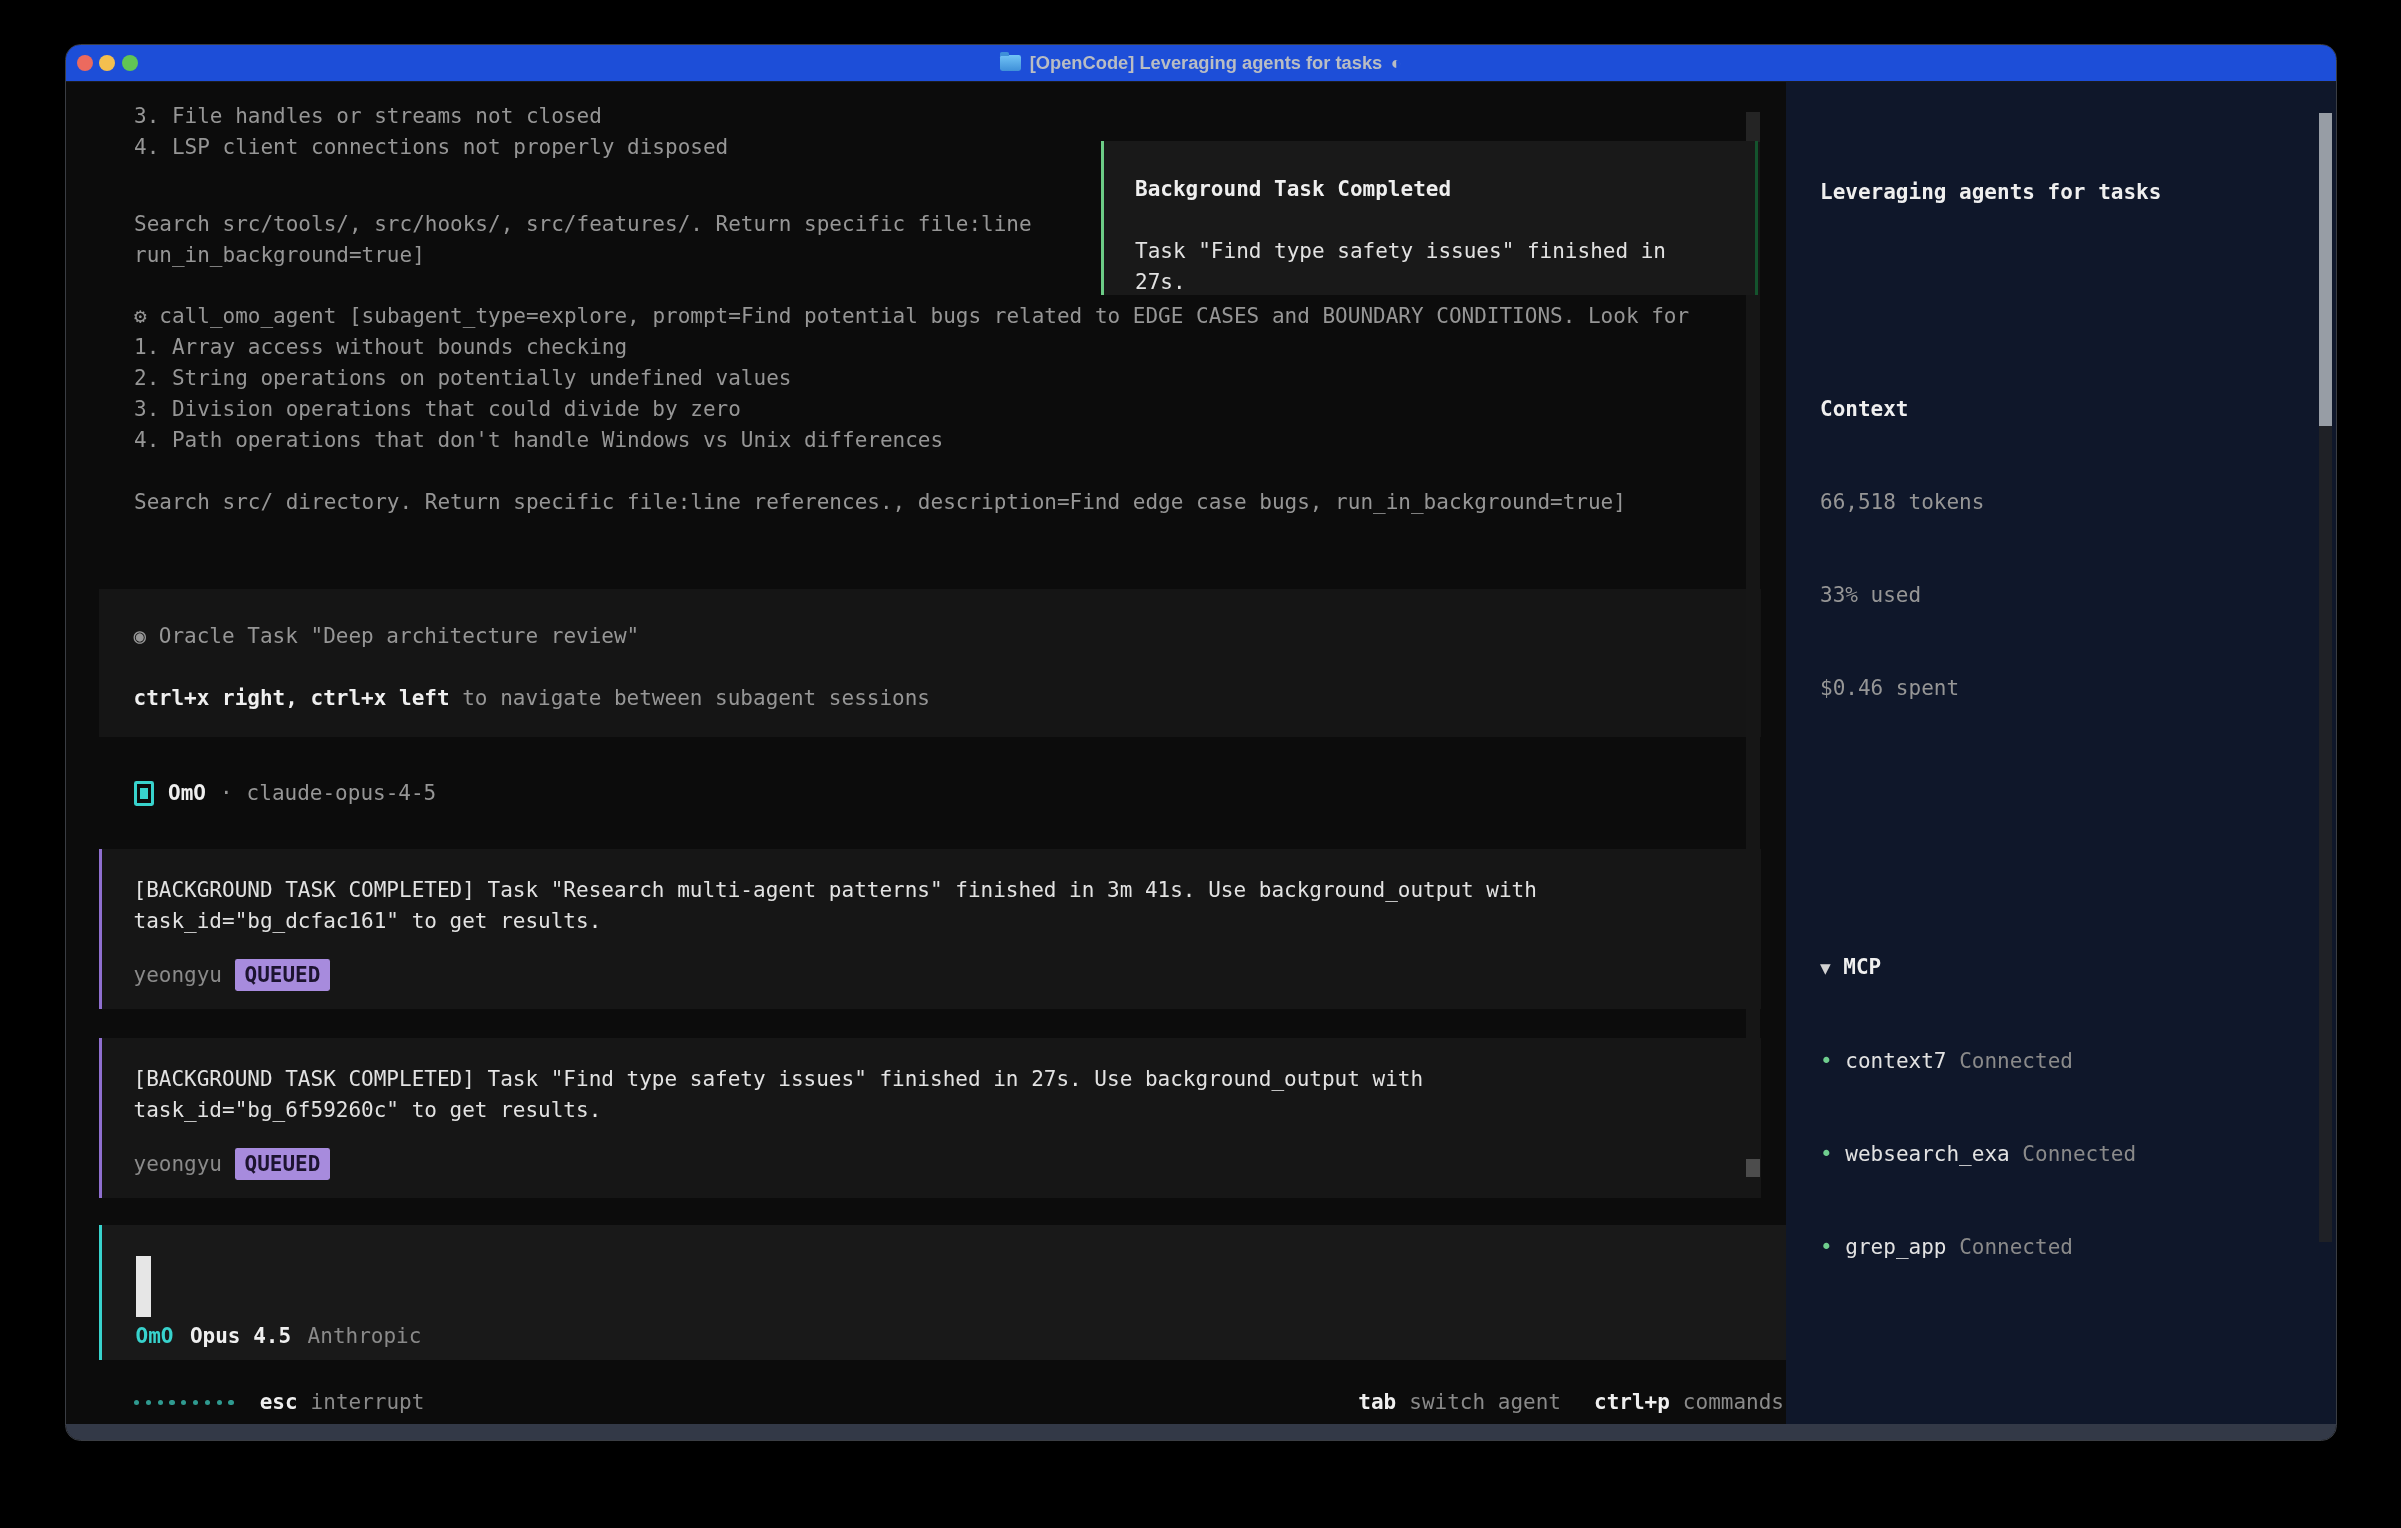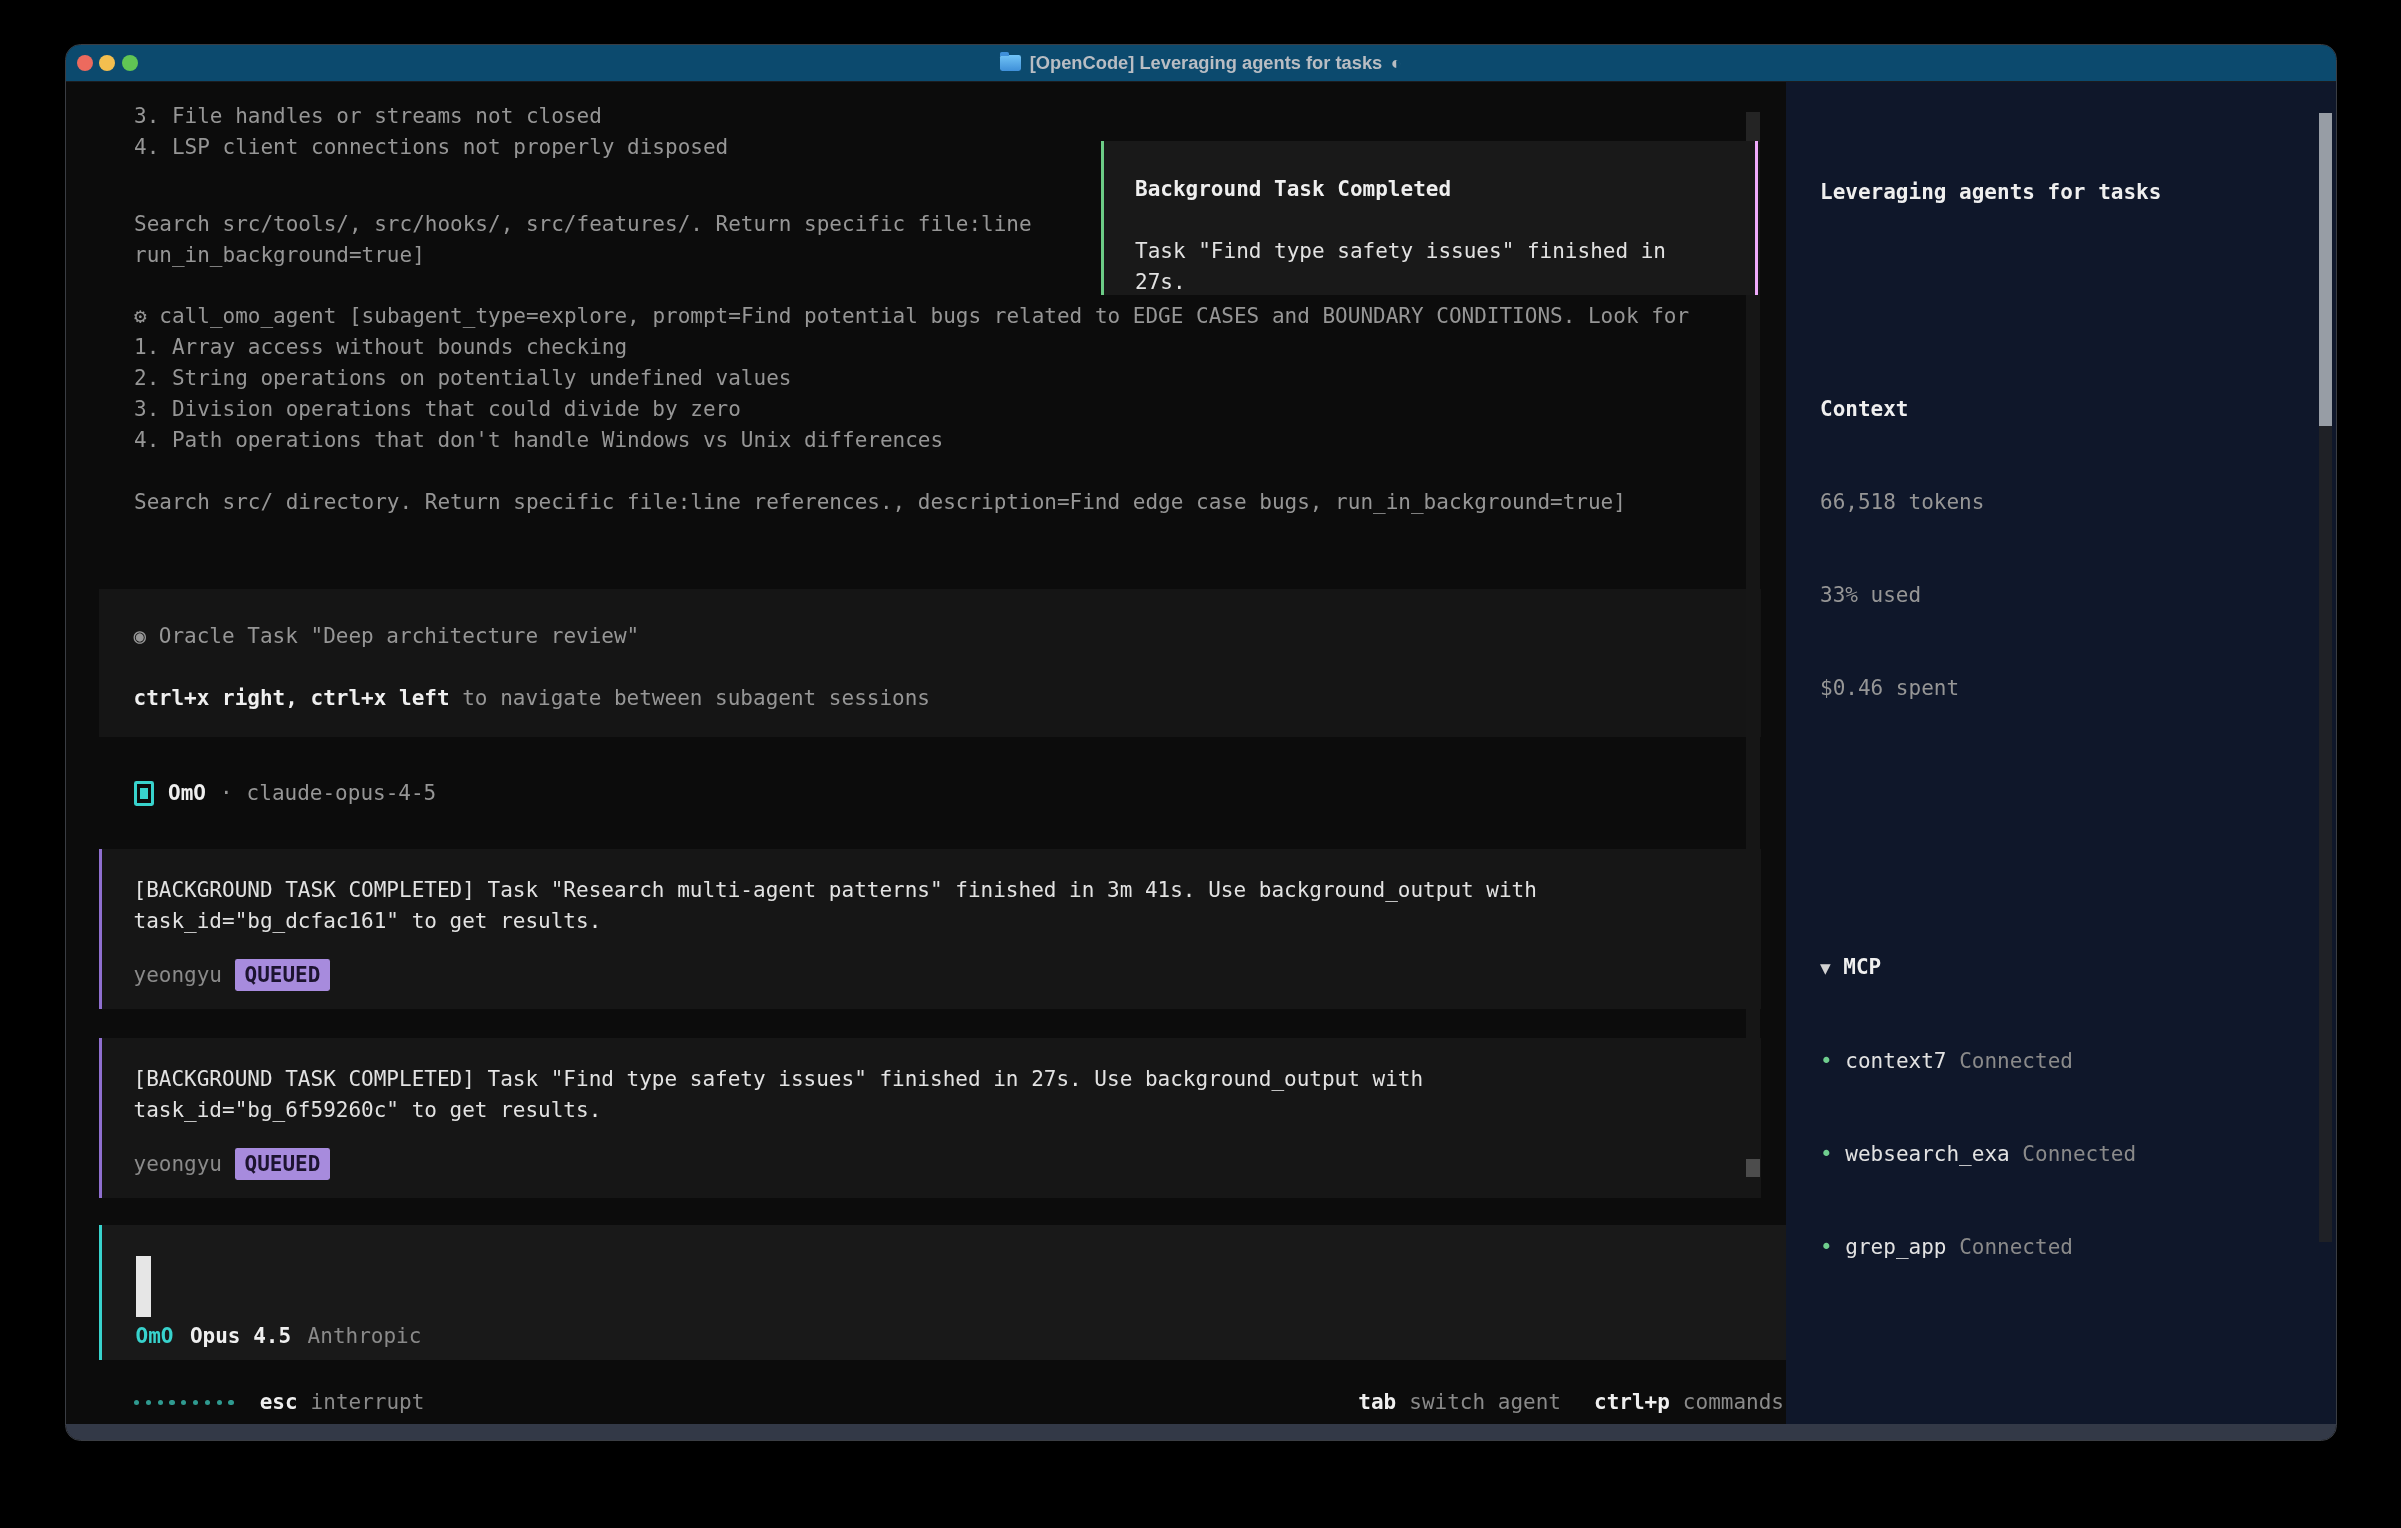--- a/index.html
+++ b/index.html
@@ -3,21 +3,21 @@
 <meta charset="utf-8">
 <style>
   * { margin:0; padding:0; box-sizing:border-box; }
   html,body { width:2401px; height:1528px; background:#000; overflow:hidden; }
   body { position:relative; font-family:"DejaVu Sans Mono", monospace; }
 
   .window { position:absolute; left:65px; top:44px; width:2272px; height:1397px;
             background:#0c0c0c; border-radius:15.4px; border:1.2px solid #3a3d43; overflow:hidden; }
 
   
-  .titlebar { position:absolute; left:0; top:0; right:0; height:37px; background:#0c4a6e;
+  .titlebar { position:absolute; left:0; top:0; right:0; height:37px; background:#1d4ed8;
               border-bottom:1.2px solid #1b1c1f; display:flex; align-items:center; justify-content:center; }
   .lights { position:absolute; left:10.6px; top:10px; display:flex; gap:6.5px; }
   .light { width:16px; height:16px; border-radius:50%; }
   .light.red{ background:#ec6a5e; } .light.yellow{ background:#f4bf4f; } .light.green{ background:#61c554; }
   .titletext { display:flex; align-items:center; gap:8.3px; font-family:"Liberation Sans",sans-serif;
                font-weight:bold; font-size:18.3px; color:#b9bdc3; }
   .folder { position:relative; width:21px; height:16px; background:linear-gradient(#72c4f6,#3f90d9);
             border-radius:2.4px; }
   .folder::before { content:""; position:absolute; top:-3.5px; left:0; width:8.9px; height:4.1px;
                     background:#3f90d9; border-radius:1.8px 1.8px 0 0; }
@@ -30,21 +30,21 @@
   .bold  { font-weight:bold; }
   .bwhite{ color:#efefef; font-weight:bold; }
   .green { color:#7fd99a; }
   .cyan  { color:#38d3cd; }
 
   .chatline { white-space:pre-wrap; }
 
   
   .pre1 { position:absolute; left:68px; top:56px; }
   .toast { position:absolute; left:1035px; top:96px; width:657px; height:154px; background:#191919;
-           border-left:3px solid #6ccc86; border-right:3px solid #f0abfc; padding:33px 31px; z-index:5; }
+           border-left:3px solid #6ccc86; border-right:3px solid #14532d; padding:33px 31px; z-index:5; }
   .callpre { position:absolute; left:68px; top:256px; }
   .oraclebox { position:absolute; left:32.5px; top:544px; width:1662px; height:148px;
                background:#151515; padding:32px 35px; }
   .agenthead { position:absolute; left:68px; top:733px; display:flex; align-items:center; gap:14px; height:31px; }
   .agenticon { width:20px; height:25px; border:3px solid #38d3cd; border-radius:2.4px; background:#0c0c0c;
                display:flex; align-items:center; justify-content:center; }
   .agenticon i { display:block; width:8.3px; height:11.8px; background:#38d3cd; }
   .msgbox { position:absolute; left:32.5px; width:1662px; height:160px; background:#161616;
             border-left:3.5px solid #8f6fd0; padding:26px 32px; }
   .msg1 { top:804px; } .msg2 { top:993px; }

